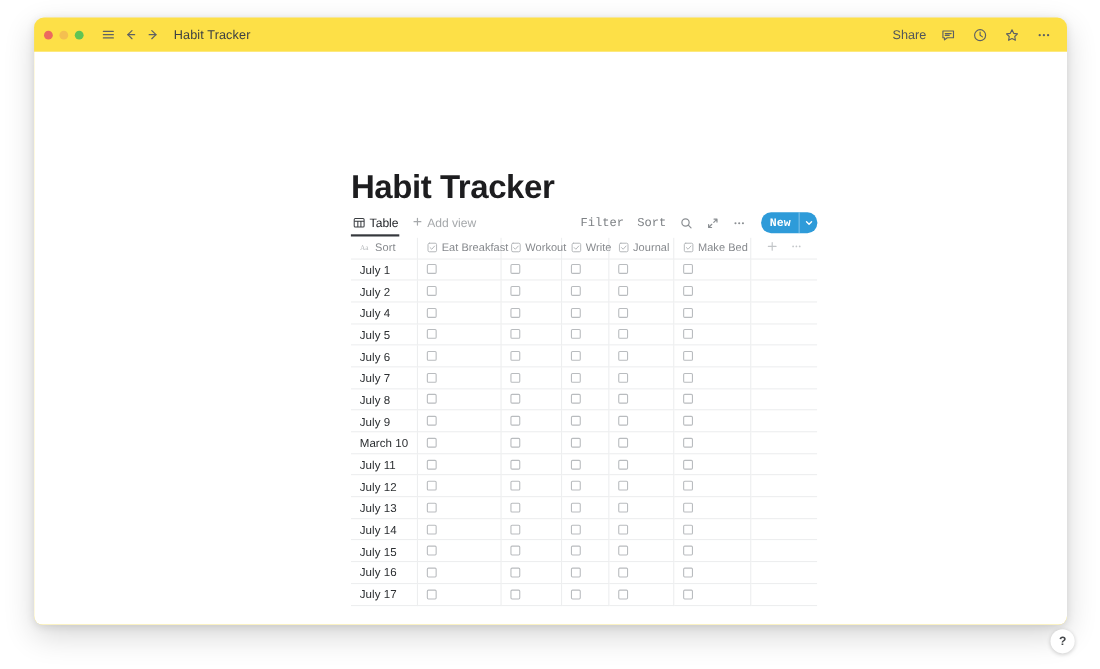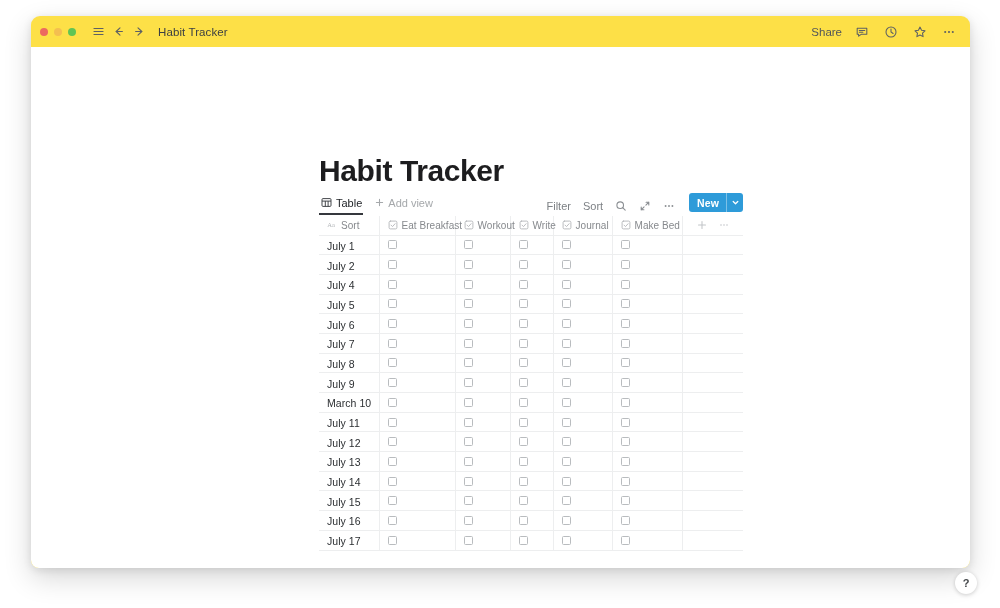--- a/index.html
+++ b/index.html
@@ -74,27 +74,27 @@
   .vtab.active::after {
     content:""; position: absolute; left: 0; right: 4px; bottom: -1px;
     height: 1.6px; background: #35383d;
   }
   .vtab .ic { color: #3a3d41; display: flex; }
   .addview {
     display: flex; align-items: flex-start; gap: 4px;
     margin-left: 8px; font-size: 11px; color: #a5a8ab;
   }
   .vb-right {
-    margin-left: auto; display: flex; align-items: flex-end; gap: 12px;
+    margin-left: auto; display: flex; align-items: center; gap: 12px; font-family: Liberation Mono, monospace;
   }
   .vb-txt { font-size: 11px; color: #7d8185; }
   .vb-ic { color: #8b8f93; display: flex; align-items: center; }
   .new-btn {
     display: flex; align-items: stretch; height: 19px;
-    background: #2e9bd9; border-radius: 3px; overflow: hidden;
+    background: #2e9bd9; border-radius: 9px; overflow: hidden;
     margin-left: 2px;
   }
   .new-btn .lbl {
     display: flex; align-items: center; padding: 0 7px 0 8px;
     color: #fff; font-size: 10.5px; font-weight: bold; letter-spacing: .1px;
   }
   .new-btn .caret {
     display: flex; align-items: center; justify-content: center;
     width: 17px; border-left: 1px solid rgba(255,255,255,0.38); color: #fff;
   }

